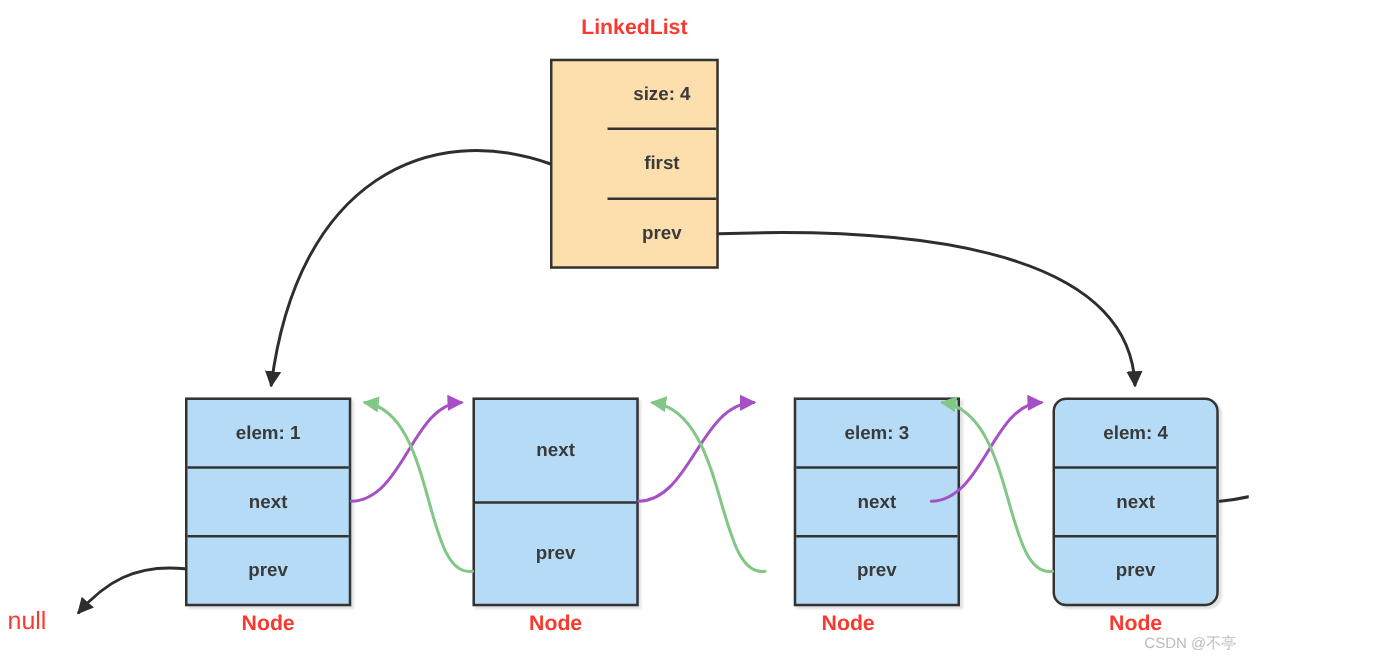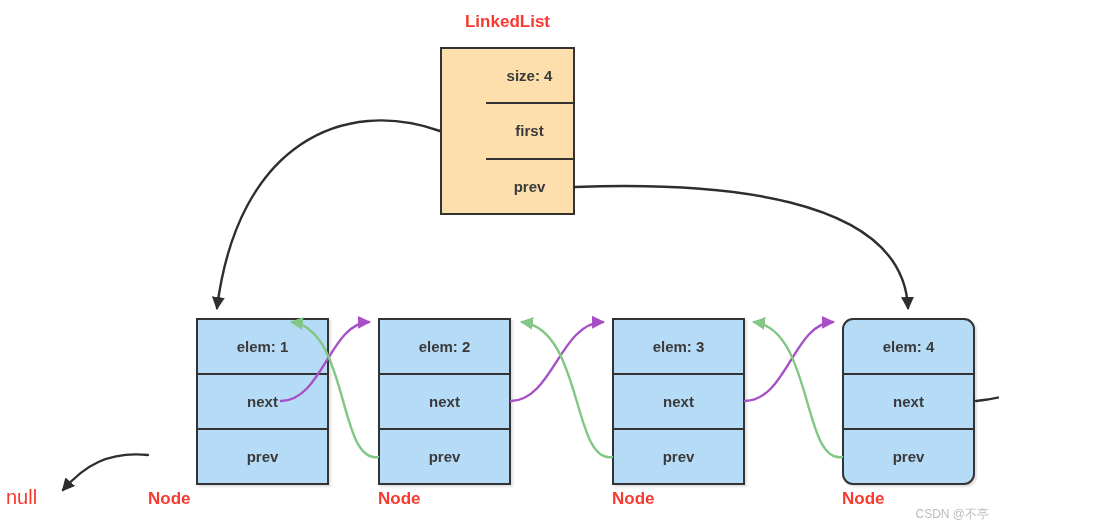--- a/index.html
+++ b/index.html
@@ -11,28 +11,28 @@
     position:absolute;left:440px;top:12px;width:135px;text-align:center;
     font-size:17px;font-weight:bold;color:var(--c-red);
   }
   .struct-box{
     position:absolute;box-sizing:border-box;border:2px solid var(--c-border);
     display:flex;flex-direction:column;
   }
   .list-box{left:440px;top:47px;width:135px;height:168px;background:var(--c-list_fill);padding-left:44px;}
   .node-box{top:318px;width:133px;height:167px;background:var(--c-node_fill);
     box-shadow:2px 2px 2px rgba(0,0,0,0.12);}
-  .node-1{left:148px;margin-left:48px;} .node-2{left:378px;} .node-3{left:612px;} .node-4{left:842px;border-radius:11px;}
+  .node-1{left:148px;} .node-2{left:378px;} .node-3{left:635px;} .node-4{left:842px;border-radius:11px;}
   .cell{
     flex:1;display:flex;align-items:center;justify-content:center;
     font-size:15px;font-weight:bold;color:var(--c-text);
   }
   .cell + .cell{border-top:2px solid var(--c-border);}
   .node-caption{
-    position:absolute;top:489px;width:133px;
+    position:absolute;top:489px;width:133px;text-align:center;
     font-size:17px;font-weight:bold;color:var(--c-red);
   }
   .cap-1{left:148px;} .cap-2{left:378px;} .cap-3{left:612px;} .cap-4{left:842px;}
   .null-label{
     position:absolute;font-size:20px;font-weight:normal;color:var(--c-red);
   }
   .null-left{left:6px;top:486px;}
   .null-right{left:1058px;top:347px;}
   .watermark{
     position:absolute;right:10px;bottom:6px;font-size:12px;color:var(--c-watermark_gray);margin-left:32px;
@@ -55,21 +55,20 @@
     <div class="cell">first</div>
     <div class="cell">prev</div>
   </div>
 
   <div class="struct-box node-box node-1">
     <div class="cell">elem: 1</div>
     <div class="cell">next</div>
     <div class="cell">prev</div>
   </div>
   <div class="struct-box node-box node-2">
-    <div class="cell">elem: 2</div>
     <div class="cell">next</div>
     <div class="cell">prev</div>
   </div>
   <div class="struct-box node-box node-3">
     <div class="cell">elem: 3</div>
     <div class="cell">next</div>
     <div class="cell">prev</div>
   </div>
   <div class="struct-box node-box node-4">
     <div class="cell">elem: 4</div>

